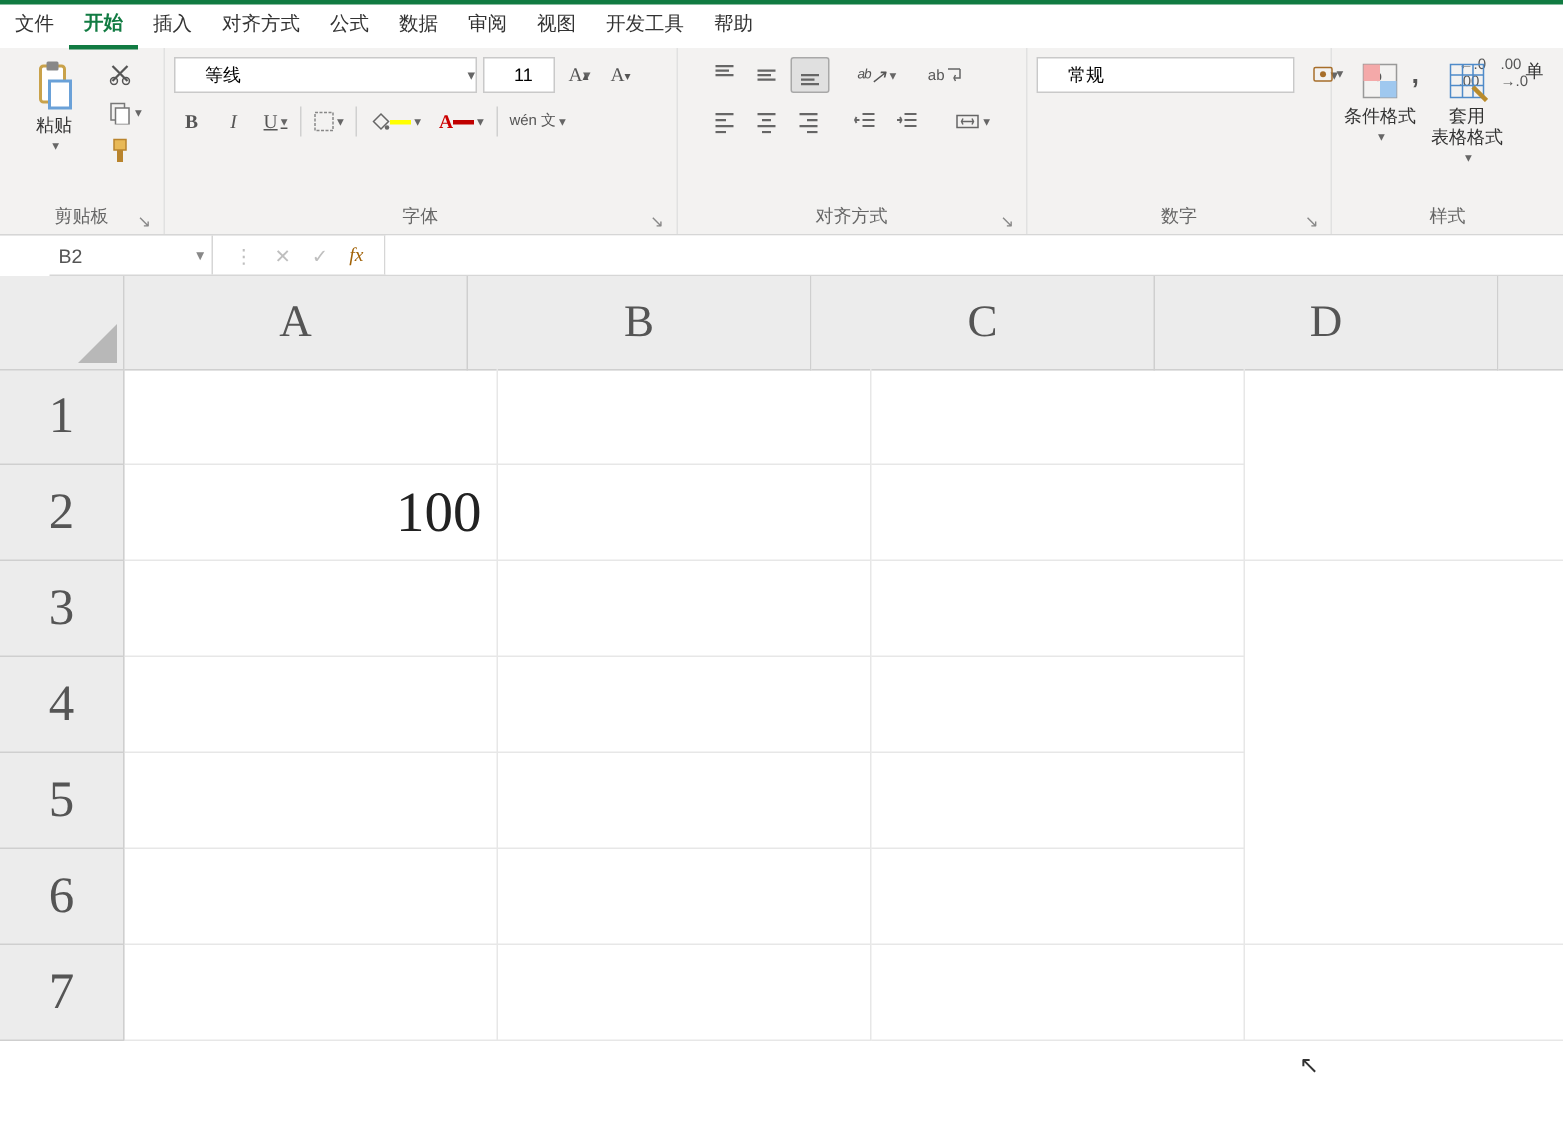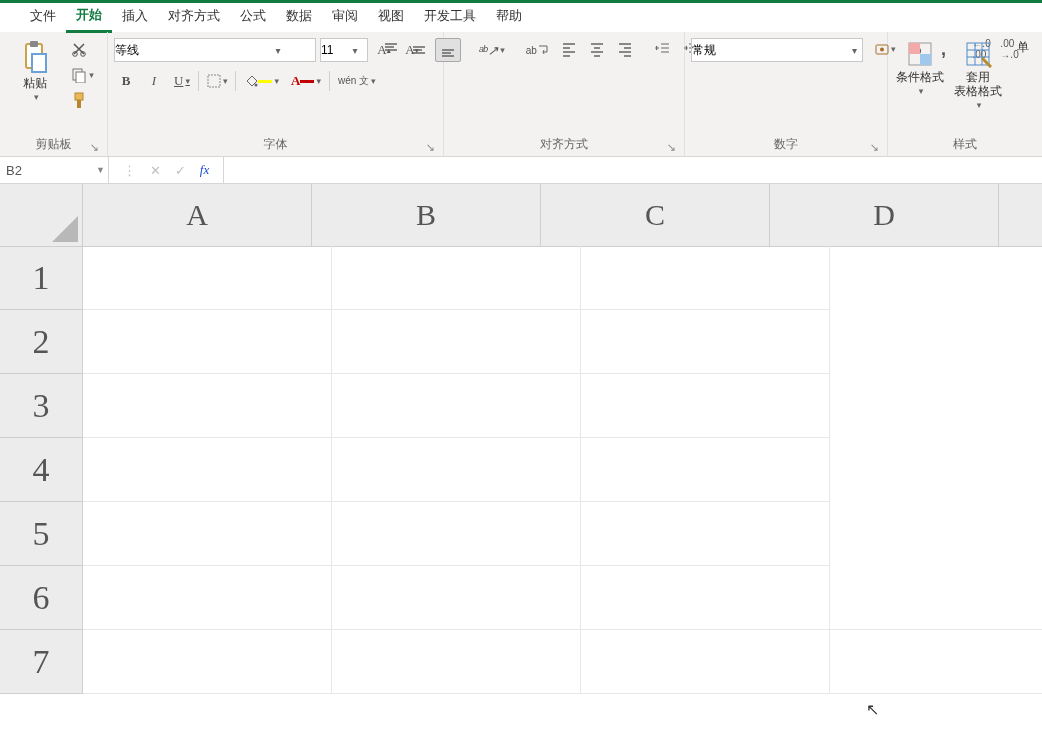--- a/index.html
+++ b/index.html
@@ -14,21 +14,21 @@
   overflow: hidden;
   user-select: none;
 }
 .top-border { height: 3px; background: #117b42; }
 
 
 .menu-row {
   display: flex;
   align-items: center;
   height: 28px;
-  padding-left: 20px;
+  padding-left: 0;
   border-bottom: 1px solid transparent;
 }
 .menu-item {
   padding: 4px 10px 6px;
   font-size: 13px;
   color: #333;
   cursor: pointer;
 }
 .menu-item.active {
   color: #117b42;
@@ -58,32 +58,32 @@
 .vstack { display:flex; flex-direction:column; gap:4px; }
 .hstack { display:flex; align-items:center; gap:4px; }
 
 .big-btn { display:flex; flex-direction:column; align-items:center; justify-content:flex-start; width:48px; padding:2px 2px; cursor:pointer; gap:2px;}
 .big-btn .lbl { font-size:12px; color:#333; text-align:center; line-height:14px;}
 .mini-btn { width:24px; height:22px; display:flex; align-items:center; justify-content:center; cursor:pointer; font-size:13px; color:#555; border-radius:2px;}
 .mini-btn.wide { width:auto; padding:0 4px; }
 .mini-btn.sel { border:1px solid #a8a8a8; background:#e0e0e0;}
 
 .combo { display:flex; align-items:center; background:#fff; border:1px solid #c9c9c9; height:22px; font-size:12px;}
-.combo input { border:0; outline:0; font-size:12px; padding:0 0; background:transparent; }
+.combo input { border:0; outline:0; font-size:12px; padding:0 20px; background:transparent; }
 .combo .arrow { width:16px; text-align:center; color:#666; font-size:10px; cursor:pointer;}
 
 .underline-color { display:inline-block; width:14px; height:3px; }
 
 
-.fx-row { display:flex; align-items:center; height:26px; border-bottom:1px solid #d6d6d6;}
+.fx-row { display:flex; align-items:center; height:26px; border-bottom:1px solid #d6d6d6;margin-left:33px;}
 .name-box { width:108px; border-right:1px solid #d6d6d6; height:100%; display:flex; align-items:center;}
 .name-box input { width:84px; border:0; outline:0; padding:0 6px; font-size:13px; color:#555;}
 .name-box .arrow { font-size:9px; color:#888; padding-right:6px;}
 .fx-tools { display:flex; gap:14px; align-items:center; padding:0 14px; border-right:1px solid #d6d6d6; height:100%; color:#bfbfbf;}
-.fx-tools .fx { font-style:italic; font-family: "Times New Roman", serif; color:#1d4ed8;}
+.fx-tools .fx { font-style:italic; font-family: "Times New Roman", serif; color:#a16207;}
 .formula-input { flex:1; height:100%; }
 .formula-input input { width:100%; height:100%; border:0; outline:0; padding:0 6px; font-size:13px;}
 
 
 .sheet { display:flex; height: calc(748px - 3px - 28px - 124px - 26px); }
 .hdr-row { display:flex; height:62px; }
 .corner { width:82px; height:62px; background:#ececec; border-right:1px solid #cfcfcf; border-bottom:1px solid #cfcfcf; position:relative;}
 .corner::after { content:""; position:absolute; right:4px; bottom:4px; width:0; height:0; border-left:26px solid transparent; border-bottom:26px solid #b8b8b8; }
 .colhdr { flex:0 0 228px; height:62px; background:#ececec; border-right:1px solid #cfcfcf; border-bottom:1px solid #cfcfcf; display:flex; align-items:center; justify-content:center; font-size:30px; font-family:"Times New Roman", serif; color:#555;}
 .colhdr.last { flex:0 0 60px; }
@@ -212,21 +212,21 @@
           </div>
       </div>
     </div>
     <div class="group-label-row">
         <span>字体</span>
         <span class="expand-icon">↘</span>
       </div>
   </div>
 
   <div class="group" style="width:228px">
-    <div class="group-body" style="flex-direction:row; gap:8px;">
+    <div class="group-body" style="flex-direction:column; gap:8px;">
       <div class="hstack">
         <div class="mini-btn">
             <svg width="16" height="16">
               <path d="M2 2H14 M2 5H11 M2 8H14" stroke="#666" stroke-width="1.5"></path>
             </svg>
           </div>
         <div class="mini-btn">
             <svg width="16" height="16">
               <path d="M2 5H14 M2 8H11 M2 11H14" stroke="#666" stroke-width="1.5"></path>
             </svg>
@@ -375,20 +375,21 @@
       <div class="colhdr last"></div>
     </div>
     <div class="row">
         <div class="rowhdr">1</div>
         <div class="cell"></div>
         <div class="cell"></div>
         <div class="cell"></div>
       </div>
     <div class="row">
         <div class="rowhdr">2</div>
+        <div class="cell">100</div>
         <div class="cell"></div>
         <div class="cell"></div>
         <div class="cell"></div>
       </div>
     <div class="row">
         <div class="rowhdr">3</div>
         <div class="cell"></div>
         <div class="cell"></div>
         <div class="cell"></div>
       </div>

